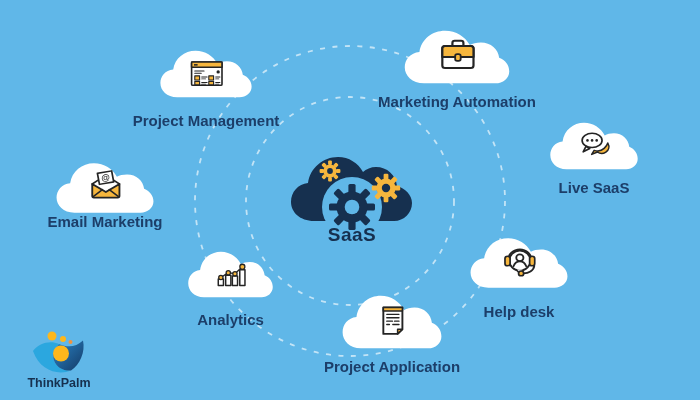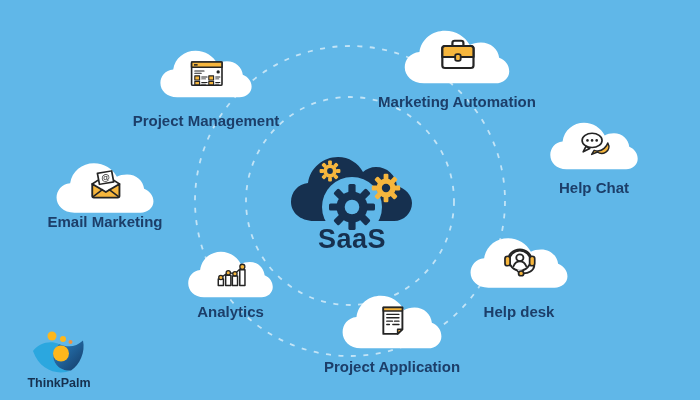--- a/index.html
+++ b/index.html
@@ -15,27 +15,27 @@
   .label{
     position:absolute;left:50%;transform:translateX(-50%);
     white-space:nowrap;font-weight:700;font-size:15px;color:#1c3e69;
   }
   
   #n-pm {left:158px;top:44px;}  #n-pm  .label{top:68px;}
   #n-ma {left:402px;top:23px;}  #n-ma  .label{top:70px;}
   #n-lc {left:548px;top:116px;} #n-lc  .label{top:63px;}
   #n-hd {left:468px;top:231px;} #n-hd  .label{top:72px;}
   #n-inv{left:340px;top:288px;} #n-inv .label{top:70px;}
-  #n-an {left:186px;top:245px;} #n-an  .label{top:58px;}
+  #n-an {left:186px;top:245px;} #n-an  .label{top:66px;}
   #n-crm{left:68px;top:288px;}  #n-crm .label{top:58px;}
   #n-em {left:54px;top:156px;}  #n-em  .label{top:57px;}
   .center-cloud{position:absolute;left:286px;top:143px;z-index:1;}
   .saas-label{
     position:absolute;left:286px;top:224px;width:132px;text-align:center;z-index:2;
-    font-weight:700;font-size:27px;color:#16304f;letter-spacing:.5px;
+    font-weight:700;font-size:19px;color:#16304f;letter-spacing:.5px;
   }
   .brand{position:absolute;left:12px;top:327px;width:76px;z-index:2;text-align:center;margin-left:9px;}
   .brand svg{display:block;margin:0 auto;}
   .brand-text{font-weight:700;font-size:12.5px;color:#16304f;margin-top:3px;}
   .icon-stroke{stroke:#242424;fill:none;stroke-linejoin:round;stroke-linecap:round;}
 </style>
 </head>
 <body>
 
 <div class="stage">
@@ -145,21 +145,21 @@
       <use href="#cloudShape"></use>
       <g class="icon-stroke" stroke-width="2.2" transform="translate(37,15)">
         <path d="M41 21 c2.5 4.5 1.5 9.5 -2.5 12.2 c-3.5 2.3 -8 2.2 -11 -.2 l-7.5 3.2 3.2 -5.4 c4.8 1.5 9.6 .6 13 -2.6 c2.5 -2.3 4 -4.7 4.8 -7.2 z" fill="#f6b63d" stroke-width="2"></path>
         <ellipse cx="20.5" cy="17.5" rx="13" ry="9.5" fill="#fff"></ellipse>
         <path d="M12.5 25.5 l-3.6 7.3 8.6 -4.4 z" fill="#fff"></path>
         <circle cx="14.5" cy="17.5" r="1.7" fill="#242424" stroke="none"></circle>
         <circle cx="20.5" cy="17.5" r="1.7" fill="#242424" stroke="none"></circle>
         <circle cx="26.5" cy="17.5" r="1.7" fill="#242424" stroke="none"></circle>
       </g>
     </svg>
-    <div class="label">Help Chat</div>
+    <div class="label">Live SaaS</div>
   </div>
 
   <div class="node" id="n-hd">
     <svg width="102" height="64" viewBox="0 0 120 80" preserveAspectRatio="none">
       <use href="#cloudShape"></use>
       <g class="icon-stroke" stroke-width="2.2" transform="translate(37,15)">
         <path d="M10 22 a14 14 0 0 1 28 0"></path>
         <circle cx="24" cy="22" r="12.5" fill="#fff"></circle>
         <path d="M19.5 33.2 L24 38.2 L28.5 33.2" fill="#fff" stroke-width="2"></path>
         <circle cx="24" cy="18.5" r="4.2"></circle>

